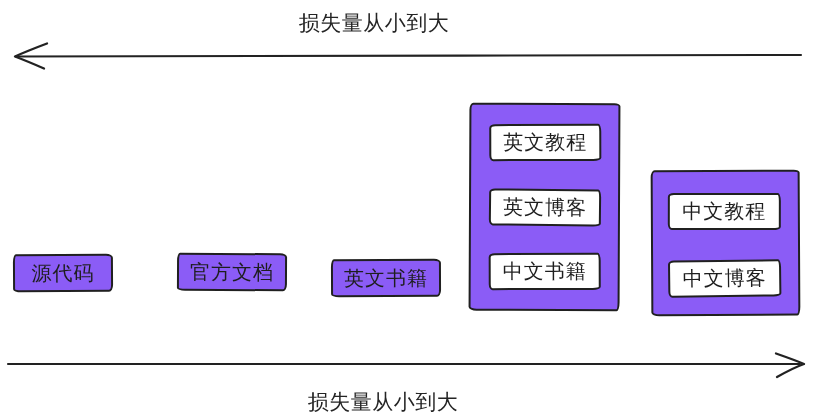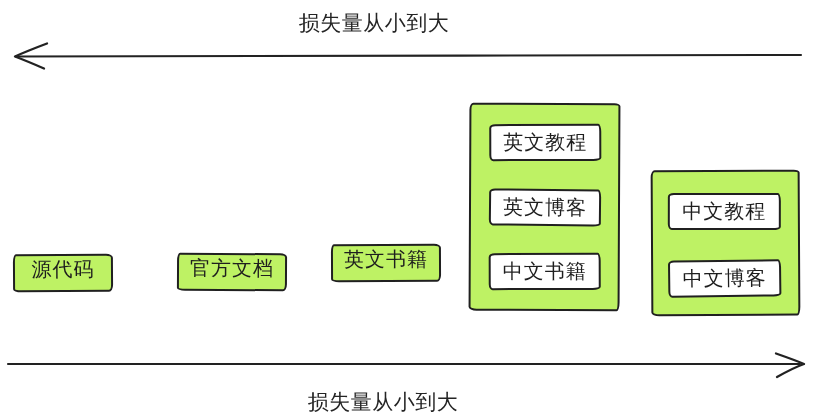--- a/index.html
+++ b/index.html
@@ -43,23 +43,23 @@
     stroke-linejoin: round;
   }
   .shaft { stroke-width: 2.1px; }
   .head  { stroke-width: 2.3px; }
 
   .box {
     position: absolute;
     box-sizing: border-box;
     border: 2.4px solid #202020;
     border-radius: 3px 7px 4px 8px / 8px 4px 7px 3px;
-    background: #bef264;
+    background: #8b5cf6;
     display: flex;
-    align-items: flex-start;
+    align-items: center;
     justify-content: center;
     font-size: 20px;
     letter-spacing: 1px;
     color: #1e1e1e;
   }
   .inner-box {
     position: relative;
     box-sizing: border-box;
     border: 2.3px solid #202020;
     border-radius: 6px 3px 8px 4px / 4px 8px 3px 6px;
@@ -73,21 +73,21 @@
     letter-spacing: 1px;
   }
   .group {
     display: flex;
     flex-direction: column;
     justify-content: space-between;
     border-radius: 4px 6px 3px 8px / 7px 3px 9px 4px;
   }
   #node-source-code   { left: 13px;  top: 254px; width: 100px; height: 38px; transform: rotate(-0.35deg); }
   #node-official-docs { left: 177px; top: 253px; width: 110px; height: 38px; transform: rotate(0.3deg); }
-  #node-english-books { left: 331px; top: 244px; width: 110px; height: 38px; transform: rotate(-0.25deg); }
+  #node-english-books { left: 331px; top: 259px; width: 110px; height: 38px; transform: rotate(-0.25deg); }
 
   #group-1 { left: 469px; top: 103px; width: 151px; height: 208px; padding: 19px 17px 19px 18px; transform: rotate(0.25deg); }
   #group-2 { left: 651px; top: 170px; width: 149px; height: 146px; padding: 21px 17px 17px 15px; transform: rotate(-0.3deg); }
 
   .tilt-a { transform: rotate(-0.4deg); }
   .tilt-b { transform: rotate(0.4deg); }
 </style>
 </head>
 <body>
 

